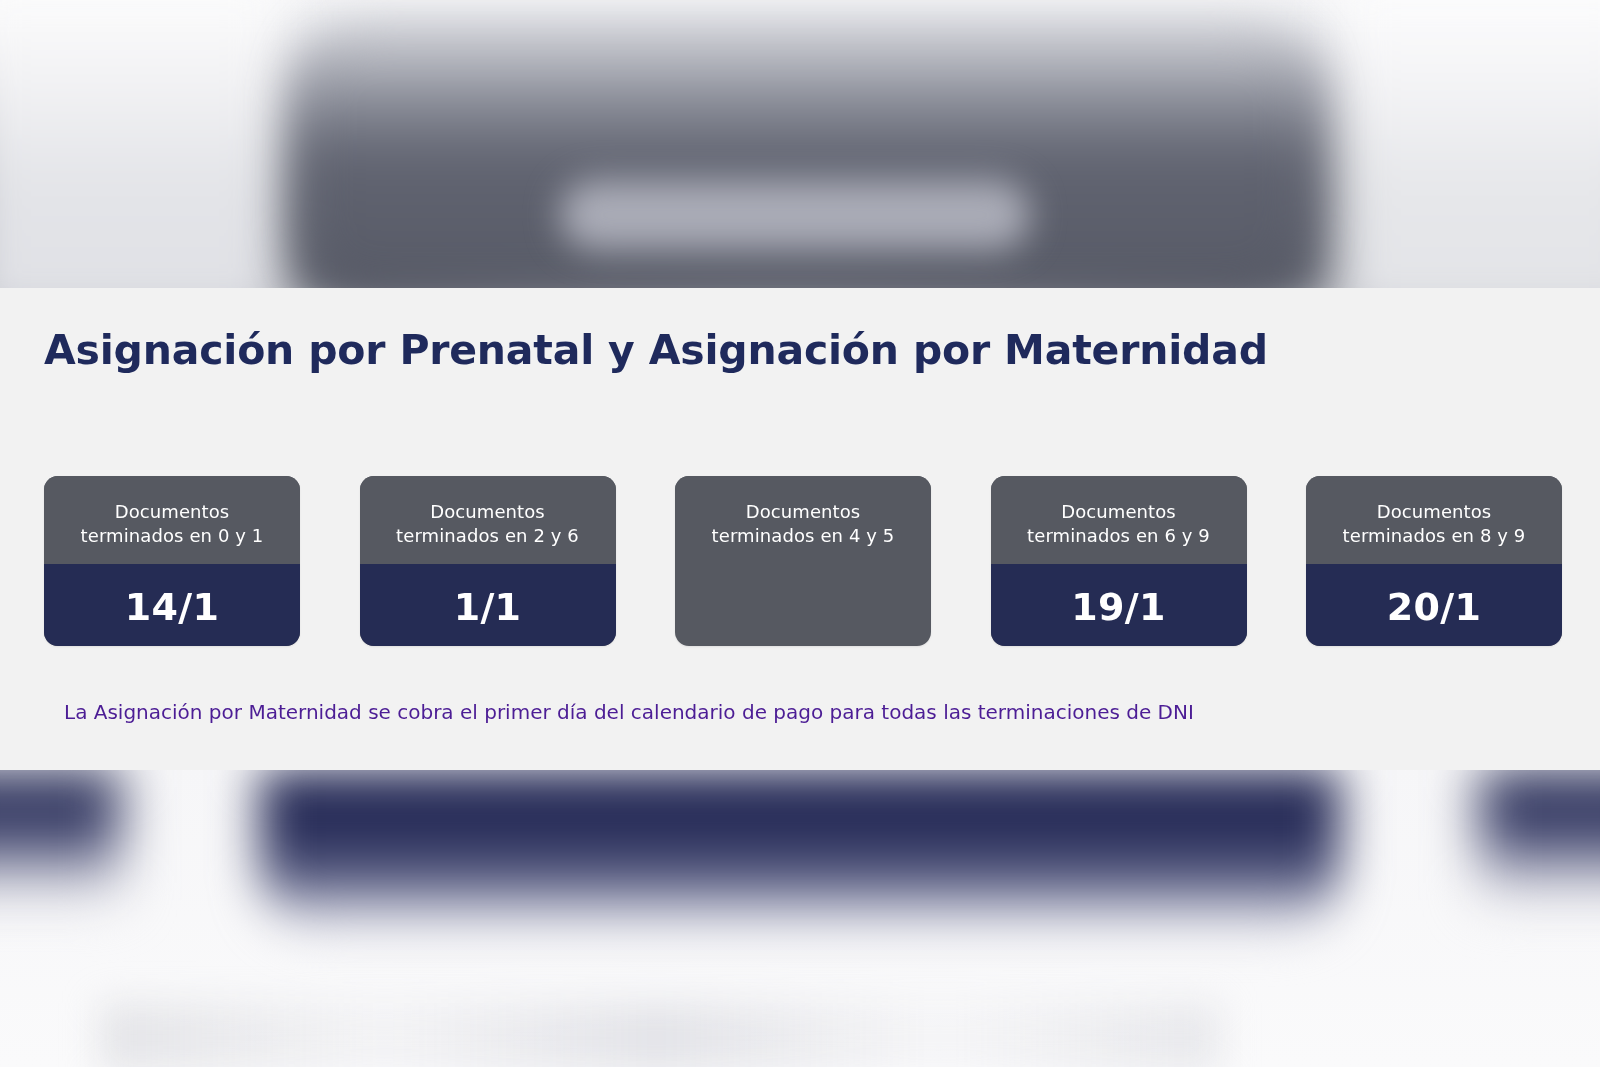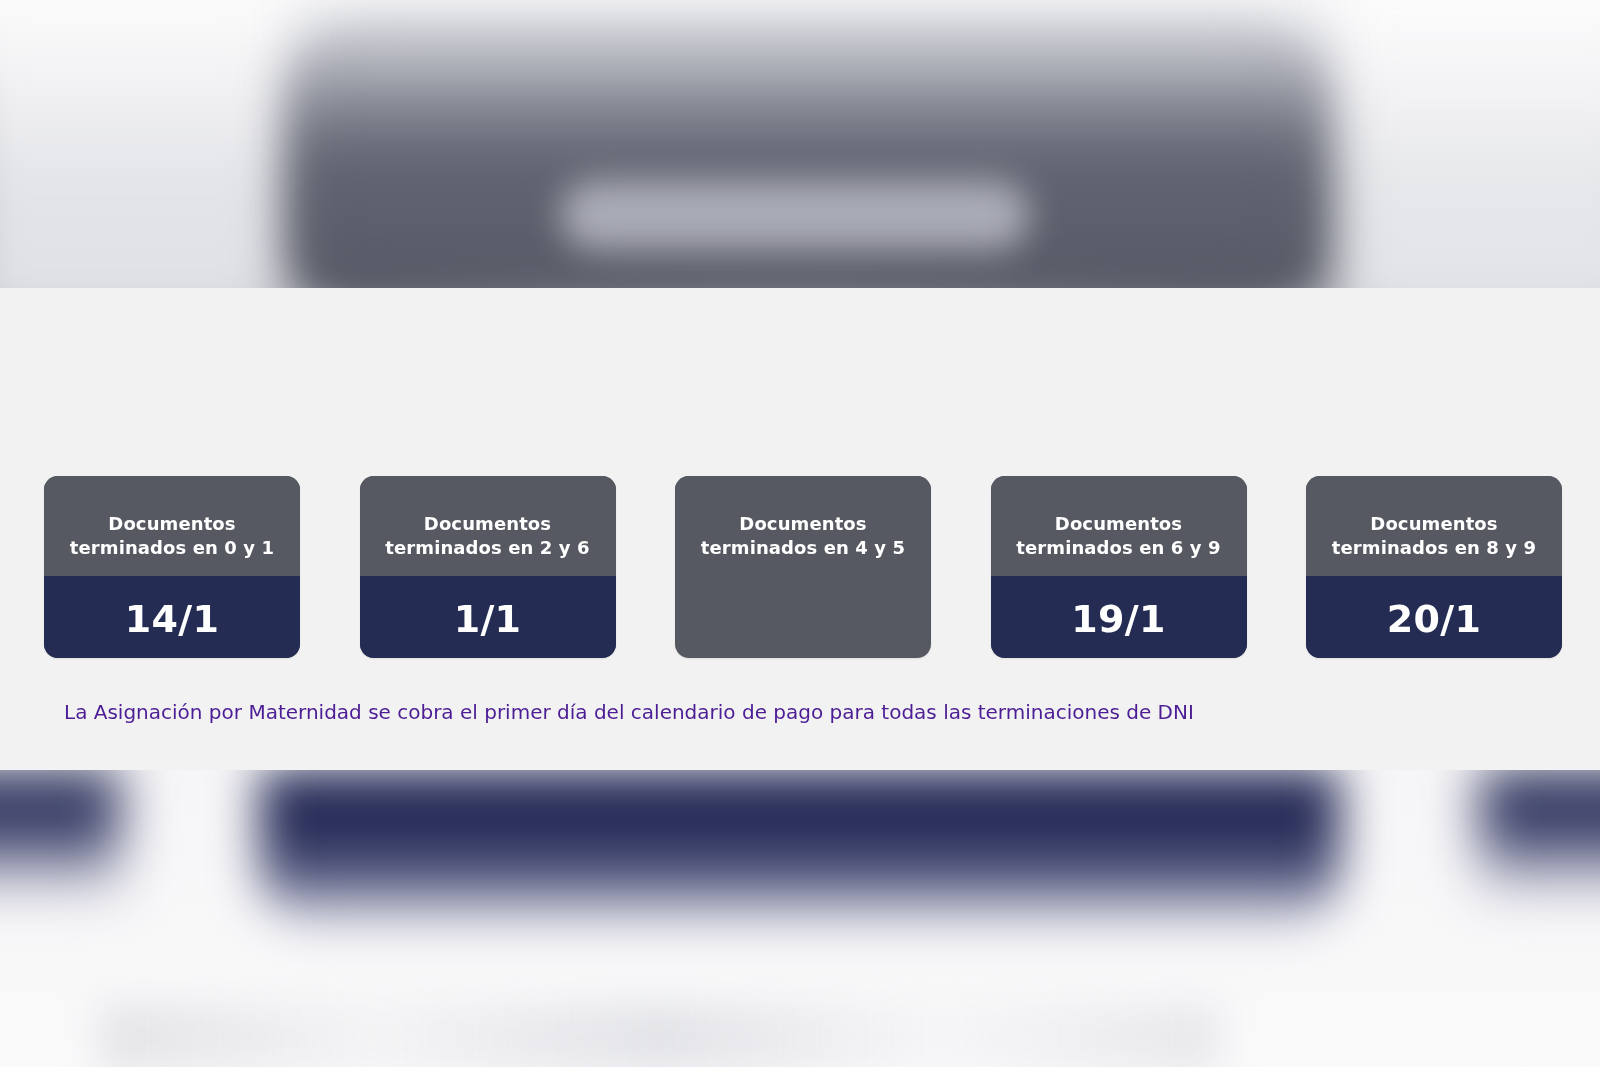--- a/index.html
+++ b/index.html
@@ -115,23 +115,23 @@
     border-radius:14px;
     overflow:hidden;
     box-shadow:0 1px 2px rgba(0,0,0,.08);
     background:#565961;
   }
   .pay-card-head{
     background:#565961;
     color:#ffffff;
     text-align:center;
     font-size:18px;
-    font-weight:700;
+    font-weight:400;
     line-height:1.32;
-    padding:36px 8px 16px 8px;
+    padding:24px 8px 16px 8px;
     letter-spacing:.1px;
   }
   .pay-card-head .ln{display:block;}
   .pay-card-date{
     background:#252c54;
     color:#ffffff;
     text-align:center;
     font-size:38px;
     font-weight:700;
     line-height:1;
@@ -162,20 +162,21 @@
     <div class="bg-bot-band-l"></div>
     <div class="bg-bot-band"></div>
     <div class="bg-bot-band-r"></div>
     <div class="bg-bot-smudge"></div>
   </div>
 </div>
 
 <div class="panel">
   <div class="panel-inner">
 
+    <h1 class="page-title">Asignación por Prenatal y Asignación por Maternidad</h1>
 
 
     <div class="cards-row">
 
       <div class="pay-card">
         <div class="pay-card-head">
           <span class="ln">Documentos</span>
           <span class="ln">terminados en 0 y 1</span>
         </div>
         <div class="pay-card-date">14/1</div>

